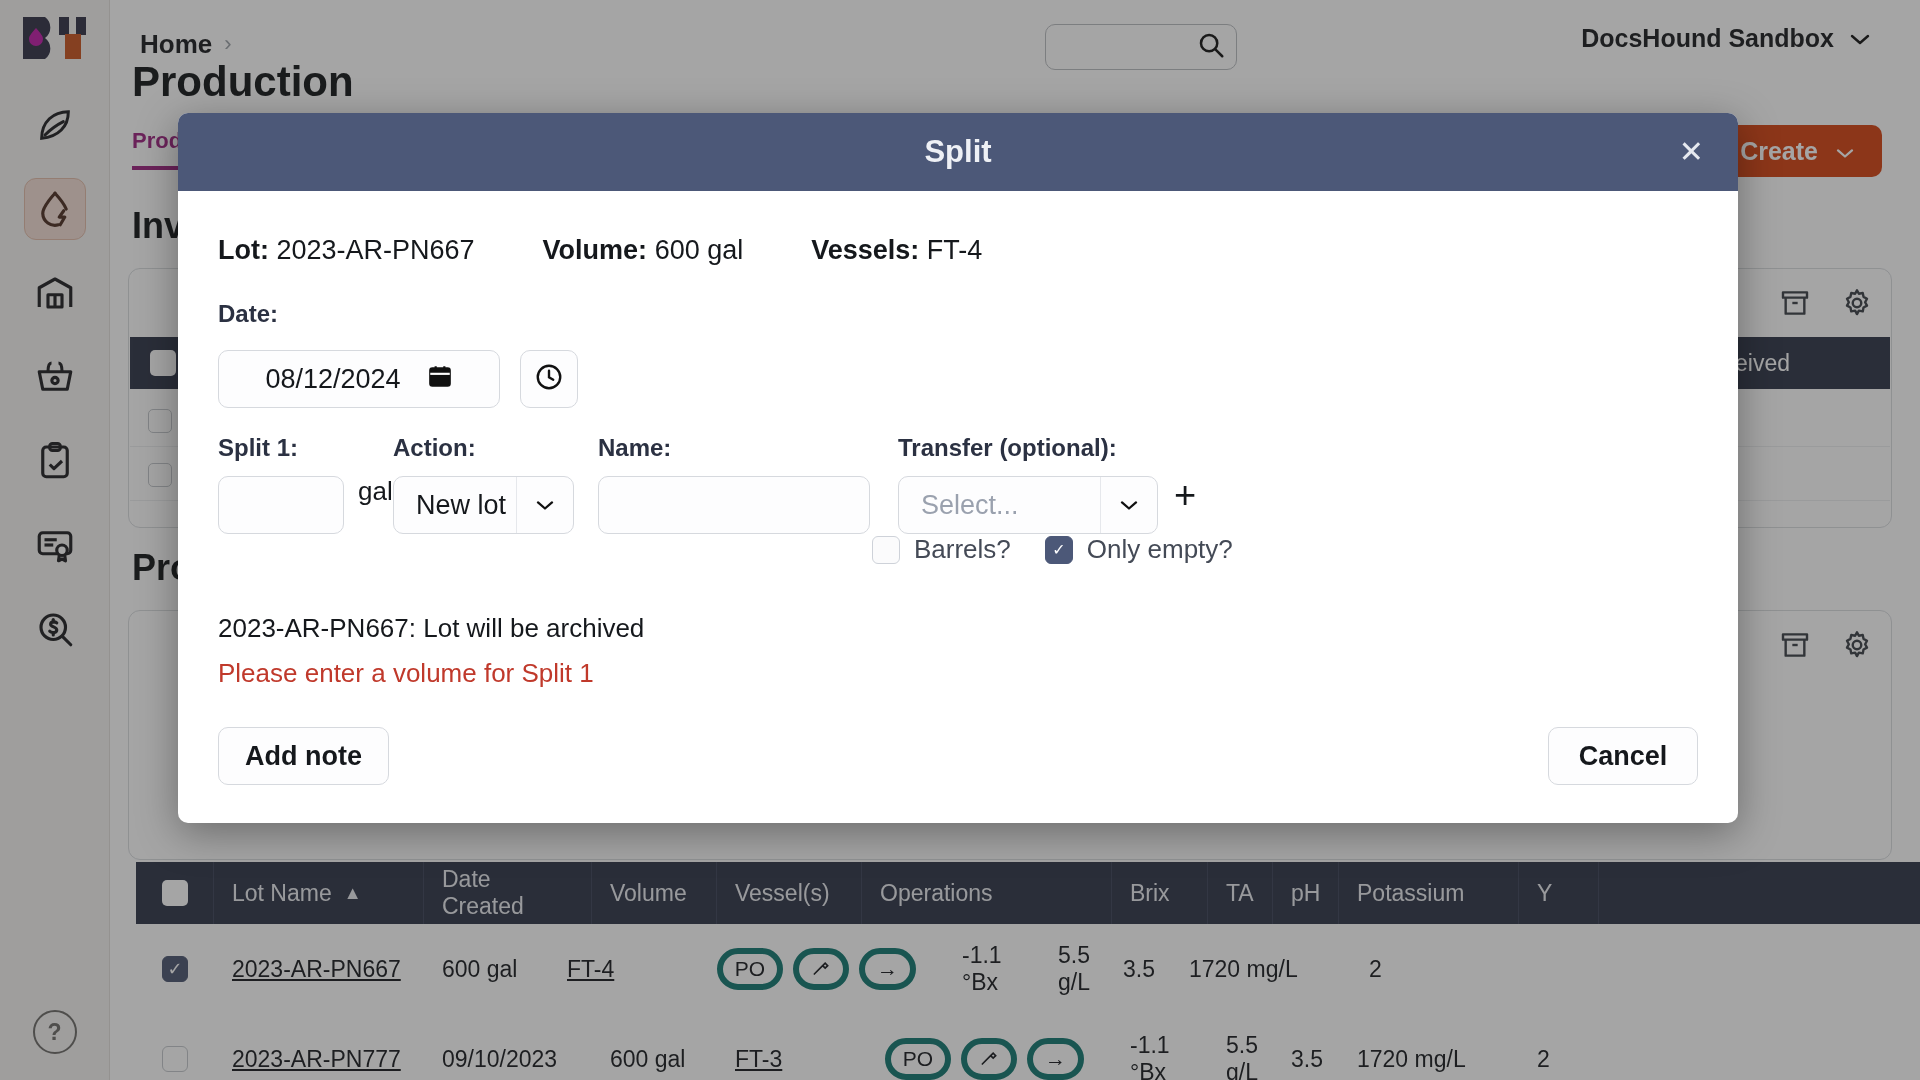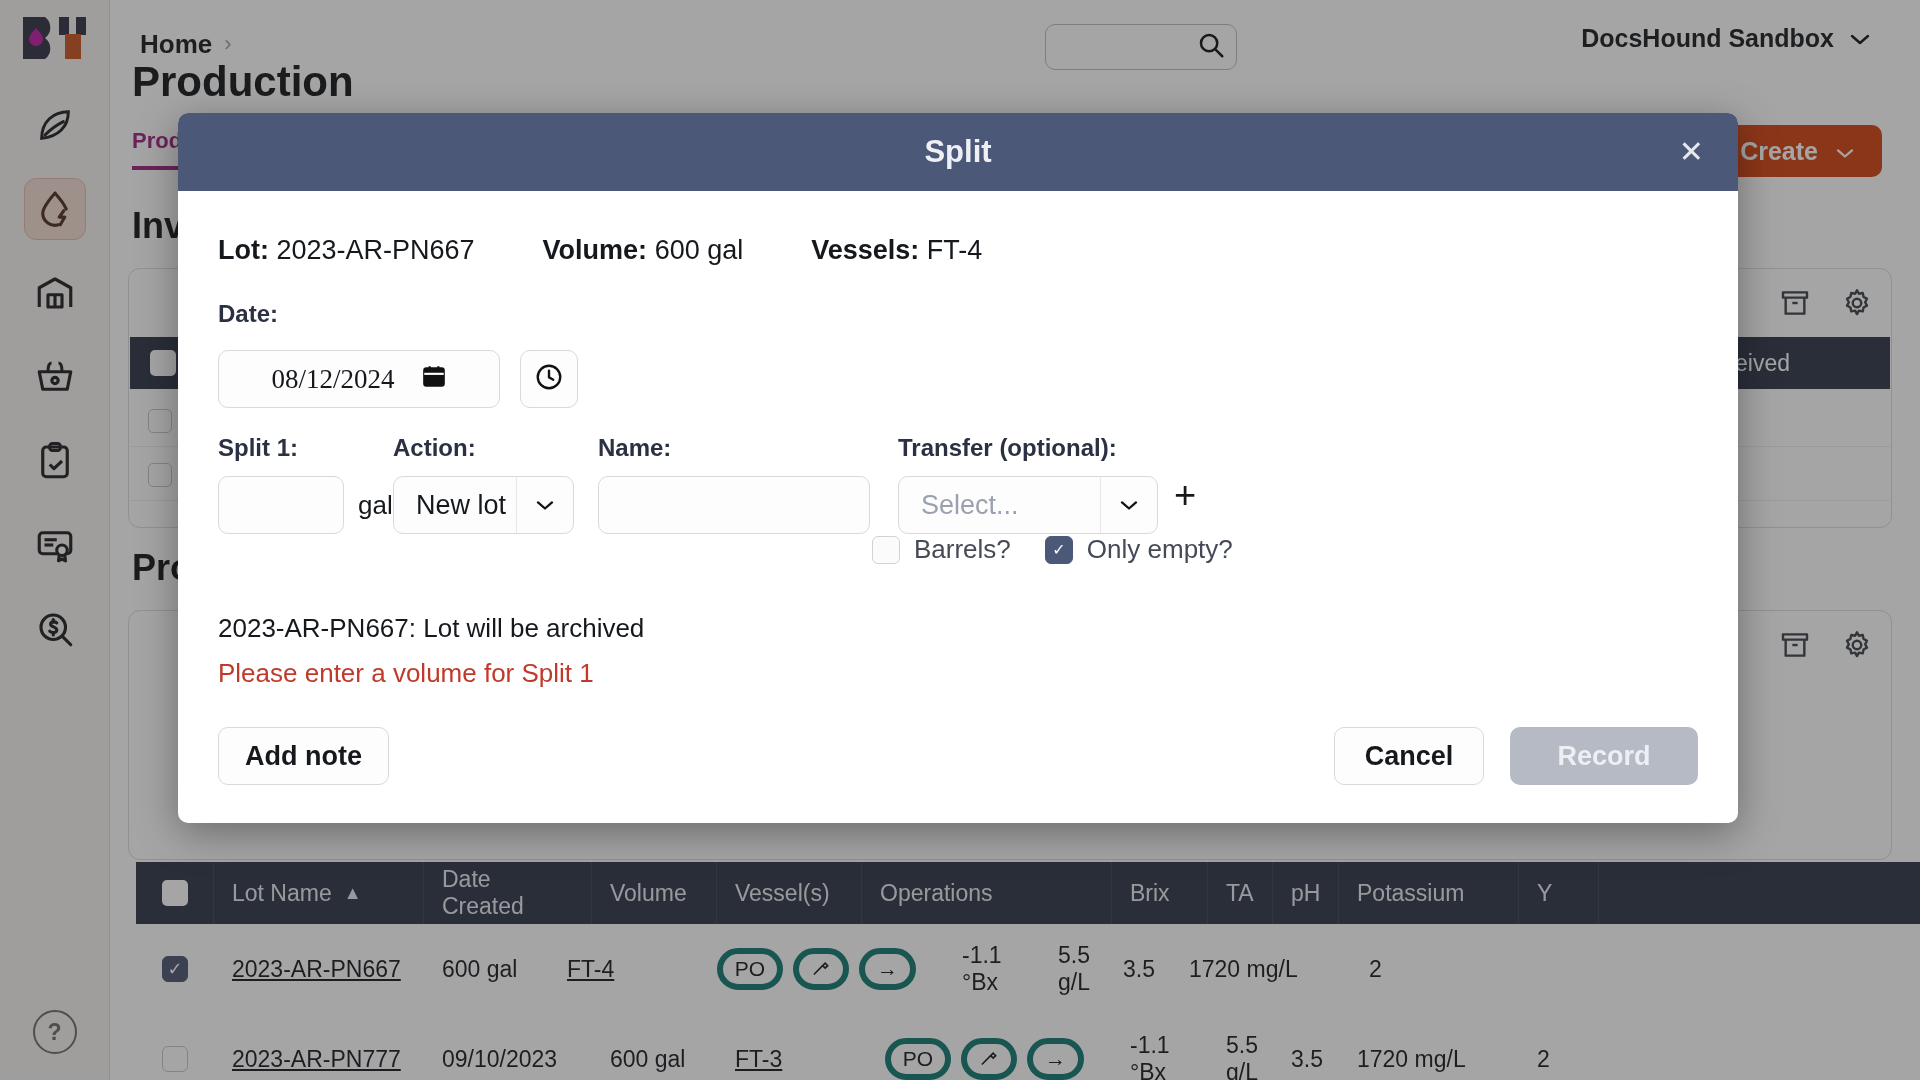--- a/index.html
+++ b/index.html
@@ -148,21 +148,21 @@
     position: absolute; right: 34px; top: 50%; transform: translateY(-50%);
     color: #e6e9f0; font-size: 30px; line-height: 1; cursor: pointer;
   }
   #modal-body { padding: 44px 40px 0 40px; }
 
   .summary { display: flex; gap: 68px; font-size: 27px; color: #15181c; }
   .summary b { font-weight: bold; }
 
   .lbl { font-size: 24px; font-weight: bold; color: #2b3142; }
 
-  .date-row { display: flex; align-items: center; gap: 20px; margin-top: 22px; font-family: Liberation Serif, serif; }
+  .date-row { display: flex; align-items: center; gap: 20px; margin-top: 22px; }
   #date-input {
     width: 282px; height: 58px;
     border: 1px solid #d6d9de; border-radius: 10px; background: #fdfdfe;
     display: flex; align-items: center; justify-content: center; gap: 26px;
     font-size: 27px; color: #15181c;
   }
   #clock-btn {
     width: 58px; height: 58px; border: 1px solid #d6d9de; border-radius: 10px;
     background:#fdfdfe; display: flex; align-items: center; justify-content: center;
   }
@@ -566,21 +566,21 @@
         </span>
       </div>
     </div>
 
     <div class="split-grid">
       <div class="hdr lbl">Split 1:</div>
       <div class="hdr lbl">Action:</div>
       <div class="hdr lbl">Name:</div>
       <div class="hdr lbl" style="grid-column: span 2; white-space:nowrap;">Transfer (optional):</div>
 
-      <div style="display:flex;align-items:center;">
+      <div style="display:flex;">
         <div class="txt-input" id="vol-input" title=""></div>
         <span class="unit">gal</span>
       </div>
 
       <div style="padding-right:24px;">
         <div class="selectish">
           <span class="val">New lot</span>
           <span class="sep"></span>
           <span class="chev">
             <svg width="22" height="14" viewBox="0 0 24 16" fill="none" stroke="#111" stroke-width="2.6" stroke-linecap="round" stroke-linejoin="round">
@@ -619,16 +619,15 @@
     </div>
 
     <div id="archive-msg">2023-AR-PN667: Lot will be archived</div>
     <div id="error-msg">Please enter a volume for Split 1</div>
   </div>
 
   <div id="modal-foot">
     <div class="btn btn-out">Add note</div>
     <div class="foot-right">
       <div class="btn btn-out" style="min-width:150px;">Cancel</div>
-      <div class="btn btn-disabled">Record</div>
     </div>
   </div>
 </div>
 
 </body></html>

